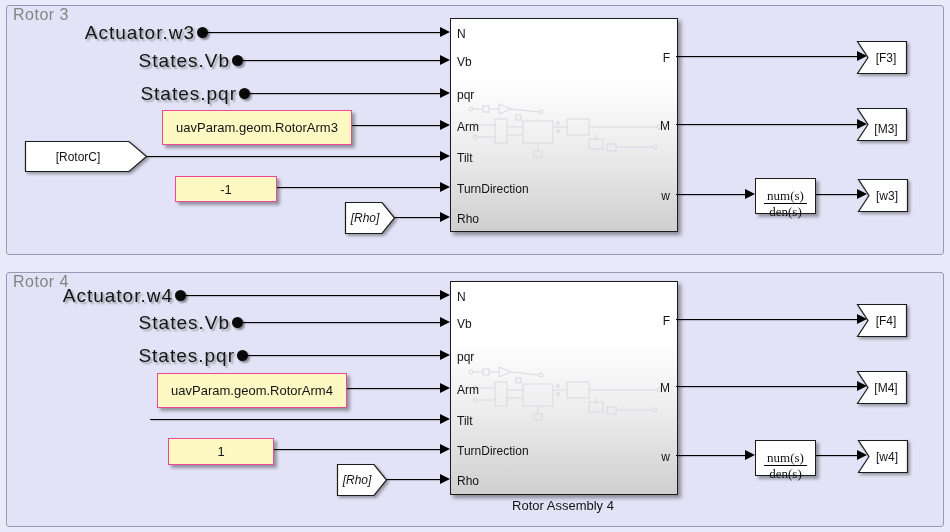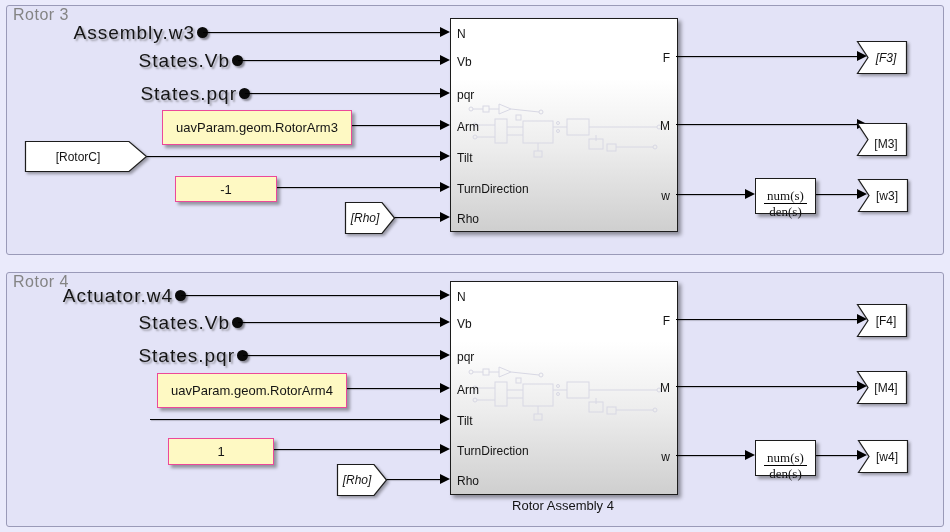--- a/index.html
+++ b/index.html
@@ -67,21 +67,21 @@
   .tf .den{padding:0 3px;}
 </style>
 </head>
 <body>
 
 <div id="canvas">
 
   <div class="area" style="left:6px;top:5px;width:936px;height:248px;"></div>
   <div class="area-title" style="left:13px;top:6px;">Rotor 3</div>
 
-  <div class="siglabel" style="right:755px;top:22px;">Assembly.w3</div>
+  <div class="siglabel" style="right:755px;top:22px;">Actuator.w3</div>
   <div class="siglabel" style="right:720px;top:50px;">States.Vb</div>
   <div class="siglabel" style="right:713px;top:83px;">States.pqr</div>
   <div class="dot" style="left:197px;top:27px;"></div>
   <div class="dot" style="left:232px;top:55px;"></div>
   <div class="dot" style="left:239px;top:88px;"></div>
 
   <div class="wire" style="left:203px;top:32px;width:238px;"></div>
   <div class="arrow" style="left:440px;top:27px;"></div>
   <div class="wire" style="left:238px;top:60px;width:203px;"></div>
   <div class="arrow" style="left:440px;top:55px;"></div>
@@ -167,27 +167,27 @@
   <div class="wire" style="left:676px;top:194px;width:70px;"></div>
   <div class="arrow" style="left:745px;top:189px;"></div>
   <div class="wire" style="left:814px;top:194px;width:44px;"></div>
   <div class="arrow" style="left:857px;top:189px;"></div>
 
   <div class="tf" style="left:755px;top:178px;width:59px;height:34px;">
     <div class="num">num(s)</div>
     <div class="den">den(s)</div>
   </div>
 
-  <div class="tag tag-goto" style="left:857px;top:41px;width:50px;height:33px;font-style:italic;">
+  <div class="tag tag-goto" style="left:857px;top:41px;width:50px;height:33px;">
     <svg width="50" height="33">
       <polygon points="0.5,0.5 49.5,0.5 49.5,32.5 0.5,32.5 11,16.5" fill="#ffffff" stroke="#1c1c1c" stroke-width="1.2"></polygon>
     </svg>
     <div class="tag-label">[F3]</div>
   </div>
-  <div class="tag tag-goto" style="left:857px;top:108px;width:50px;height:42px;margin-top:15px;">
+  <div class="tag tag-goto" style="left:857px;top:108px;width:50px;height:42px;">
     <svg width="50" height="33">
       <polygon points="0.5,0.5 49.5,0.5 49.5,32.5 0.5,32.5 11,16.5" fill="#ffffff" stroke="#1c1c1c" stroke-width="1.2"></polygon>
     </svg>
     <div class="tag-label">[M3]</div>
   </div>
   <div class="tag tag-goto" style="left:858px;top:179px;width:50px;height:33px;">
     <svg width="50" height="33">
       <polygon points="0.5,0.5 49.5,0.5 49.5,32.5 0.5,32.5 11,16.5" fill="#ffffff" stroke="#1c1c1c" stroke-width="1.2"></polygon>
     </svg>
     <div class="tag-label">[w3]</div>

